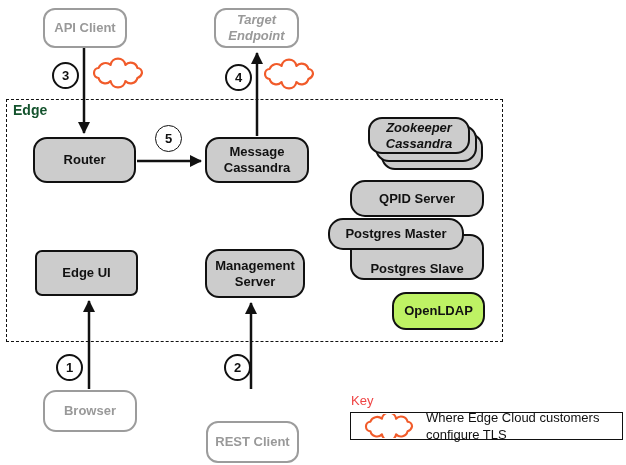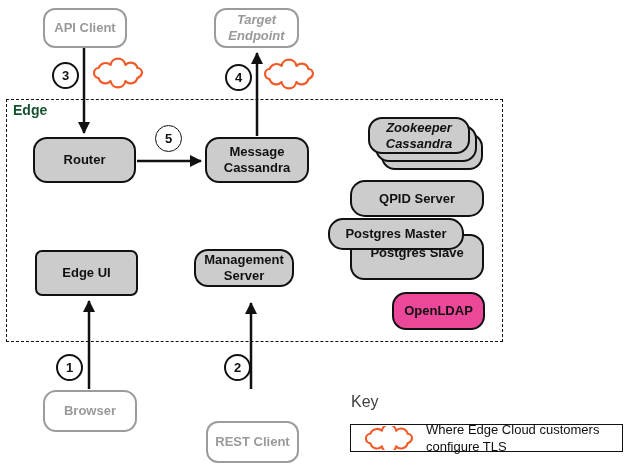--- a/index.html
+++ b/index.html
@@ -17,21 +17,21 @@
   }
   
   .wires{position:absolute;left:0;top:0;width:626px;height:465px;}
   
   .node{
     position:absolute;box-sizing:border-box;background:#cccccc;
     border:2.5px solid #111;border-radius:14px;
     display:flex;flex-direction:column;align-items:center;justify-content:center;
     font-size:13px;font-weight:bold;color:#111;text-align:center;line-height:16px;
   }
-  .node.light{background:#ec4899;border-width:2px;}
+  .node.light{background:#bef264;border-width:2px;}
   .client{
     position:absolute;box-sizing:border-box;background:#fff;
     border:2px solid #9c9c9c;border-radius:12px;
     display:flex;flex-direction:column;align-items:center;justify-content:center;
     font-size:13px;font-weight:bold;color:#999;text-align:center;line-height:16px;
   }
   .step{
     position:absolute;box-sizing:border-box;width:27px;height:27px;border-radius:50%;
     background:#fff;border:2.5px solid #111;
     display:flex;align-items:center;justify-content:center;
@@ -40,37 +40,37 @@
   .step.thin{border-width:1.5px;}
   
   .n-api{left:43px;top:8px;width:84px;height:40px;}
   .n-target{left:214px;top:8px;width:85px;height:40px;font-style:italic;}
   .n-router{left:33px;top:137px;width:103px;height:46px;}
   .n-mp{left:205px;top:137px;width:104px;height:46px;}
   .n-zk-b2{left:381px;top:133px;width:102px;height:37px;z-index:1;}
   .n-zk-b1{left:375px;top:125px;width:102px;height:37px;z-index:2;}
   .n-zk{left:368px;top:117px;width:102px;height:37px;z-index:3;font-style:italic;}
   .n-qpid{left:350px;top:180px;width:134px;height:37px;border-radius:15px;}
-  .n-pgs{left:350px;top:234px;width:134px;height:46px;z-index:1;justify-content:flex-end;padding-bottom:17px;}
+  .n-pgs{left:350px;top:234px;width:134px;height:46px;z-index:1;justify-content:flex-end;padding-bottom:1px;}
   .n-pgm{left:328px;top:218px;width:136px;height:32px;border-radius:15px;z-index:2;}
   .n-ldap{left:392px;top:292px;width:93px;height:38px;}
   .n-eui{left:35px;top:250px;width:103px;height:46px;border-radius:7px;}
-  .n-mgmt{left:194px;top:249px;width:100px;height:38px;}
+  .n-mgmt{left:205px;top:249px;width:100px;height:49px;}
   .n-browser{left:43px;top:390px;width:94px;height:42px;border-radius:13px;}
   .n-rest{left:206px;top:390px;width:93px;height:42px;margin-top:31px;}
   .s1{left:56px;top:354px;}
   .s2{left:224px;top:354px;}
   .s3{left:52px;top:62px;}
   .s4{left:225px;top:64px;}
   .s5{left:155px;top:125px;}
   
-  .key-title{position:absolute;left:351px;top:393px;font-size:16px;color:#404040;}
+  .key-title{position:absolute;left:351px;top:393px;font-size:13px;color:#ef4444;}
   .key-box{
     position:absolute;left:350px;top:412px;width:273px;height:28px;box-sizing:border-box;
-    border:1.5px solid #111;background:#fff;display:flex;align-items:center;margin-top:12px;
+    border:1.5px solid #111;background:#fff;display:flex;align-items:center;
   }
   .key-cloud{margin-left:10px;flex:0 0 auto;}
   .key-text{font-size:13px;color:#111;line-height:17px;margin-left:9px;}
 </style>
 </head>
 <body>
 
 <div class="canvas">
 
   <div class="edge-box"></div>

